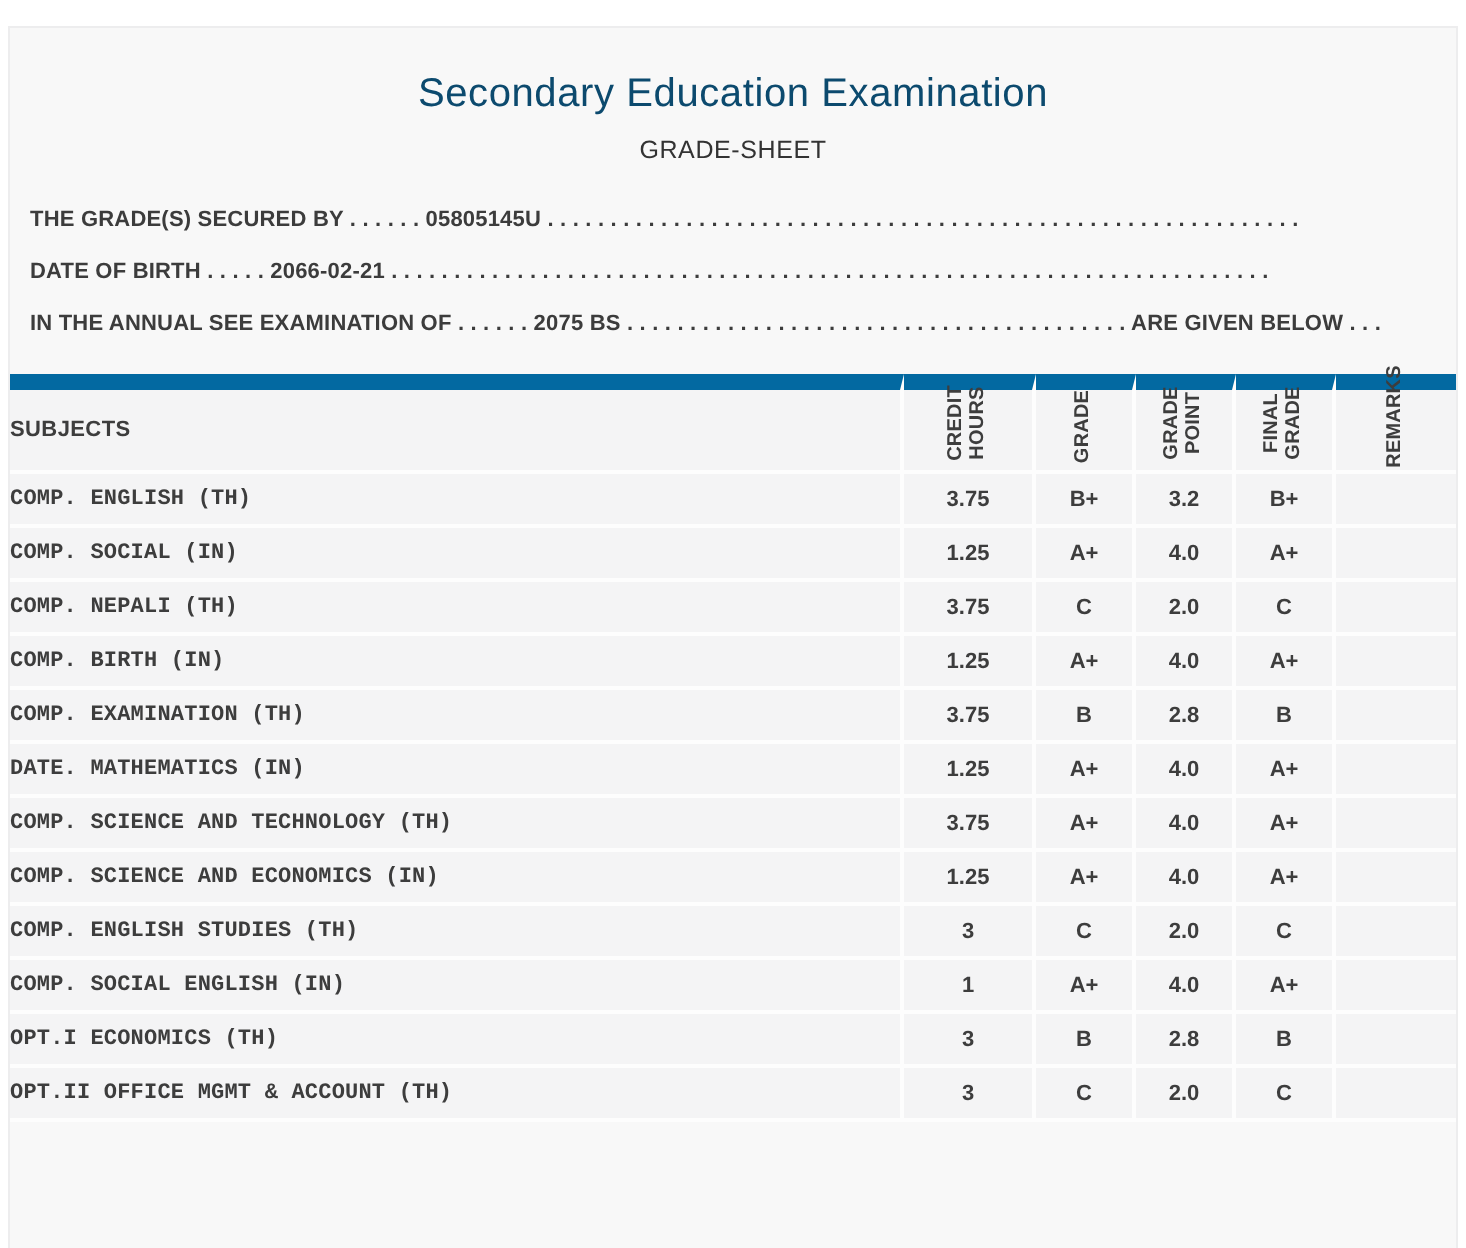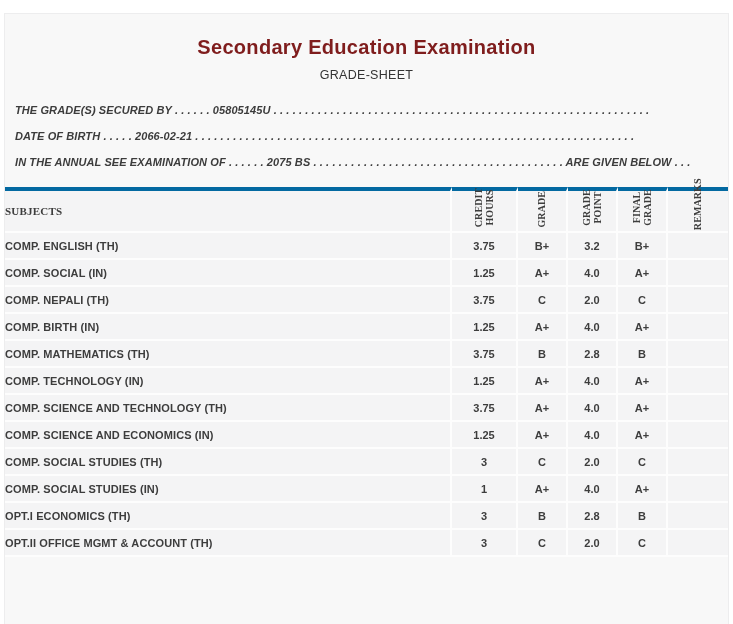--- a/index.html
+++ b/index.html
@@ -19,22 +19,22 @@
     height: 640px;
     background: #f8f8f8;
     border: 1px solid #ededee;
     box-sizing: border-box;
   }
   .title {
     margin-top: 22px;
     text-align: center;
     font-size: 20px;
     letter-spacing: 0.3px;
-    color: #7f1d1d;
-    font-weight: 700;
+    color: #0c4a6e;
+    font-weight: 400;
   }
   .subtitle {
     margin-top: 9px;
     text-align: center;
     font-size: 12.5px;
     font-weight: 400;
     color: #333333;
     letter-spacing: 0.3px;
   }
   .info {
@@ -42,40 +42,39 @@
     color: #3c3c3c;
   }
   .info p {
     margin: 0;
     font-size: 11px;
     font-weight: 600;
     line-height: 26px;
     white-space: nowrap;
     overflow: hidden;
     letter-spacing: 0.1px;
-    font-style: italic;
   }
   table.grades {
     width: 100%;
     margin-top: 12px;
     border-collapse: separate;
     border-spacing: 0;
     table-layout: fixed;
   }
   table.grades th, table.grades td {
     background: #f4f4f5;
     border-right: 2px solid #fdfdfd;
     border-bottom: 2px solid #fdfdfd;
     font-size: 11px;
     font-weight: 600;
     color: #3d3d3d;
     padding: 0;
     overflow: visible;
   }
-  table.grades th { border-top: 4px solid #0369a1; font-family: Liberation Serif, serif; }
+  table.grades th { border-top: 8px solid #0369a1; }
   table.grades th:last-child, table.grades td:last-child { border-right: none; }
   th.subjects-h {
     text-align: left;
     padding-left: 10px;
     height: 40px;
     vertical-align: middle;
     font-weight: 700;
     letter-spacing: 0.2px;
   }
   th.vh {
@@ -95,20 +94,21 @@
     letter-spacing: 0.1px;
   }
   .v-twoline { bottom: 13px; }
   .v-grade   { bottom: 17px; }
   .v-remarks { bottom: 22px; }
   td.subject {
     text-align: left;
     padding-left: 10px;
     height: 25px;
     letter-spacing: 0.1px;
+    font-family: Liberation Mono, monospace;
   }
   td.val { text-align: center; height: 25px; }
 </style>
 </head>
 <body>
 
 <div class="card">
   <div class="title">Secondary Education Examination</div>
   <div class="subtitle">GRADE-SHEET</div>
 
@@ -177,29 +177,29 @@
       </tr>
       <tr>
         <td class="subject">COMP. BIRTH (IN)</td>
         <td class="val">1.25</td>
         <td class="val">A+</td>
         <td class="val">4.0</td>
         <td class="val">A+</td>
         <td class="val"></td>
       </tr>
       <tr>
-        <td class="subject">COMP. MATHEMATICS (TH)</td>
+        <td class="subject">COMP. EXAMINATION (TH)</td>
         <td class="val">3.75</td>
         <td class="val">B</td>
         <td class="val">2.8</td>
         <td class="val">B</td>
         <td class="val"></td>
       </tr>
       <tr>
-        <td class="subject">COMP. TECHNOLOGY (IN)</td>
+        <td class="subject">DATE. MATHEMATICS (IN)</td>
         <td class="val">1.25</td>
         <td class="val">A+</td>
         <td class="val">4.0</td>
         <td class="val">A+</td>
         <td class="val"></td>
       </tr>
       <tr>
         <td class="subject">COMP. SCIENCE AND TECHNOLOGY (TH)</td>
         <td class="val">3.75</td>
         <td class="val">A+</td>
@@ -209,29 +209,29 @@
       </tr>
       <tr>
         <td class="subject">COMP. SCIENCE AND ECONOMICS (IN)</td>
         <td class="val">1.25</td>
         <td class="val">A+</td>
         <td class="val">4.0</td>
         <td class="val">A+</td>
         <td class="val"></td>
       </tr>
       <tr>
-        <td class="subject">COMP. SOCIAL STUDIES (TH)</td>
+        <td class="subject">COMP. ENGLISH STUDIES (TH)</td>
         <td class="val">3</td>
         <td class="val">C</td>
         <td class="val">2.0</td>
         <td class="val">C</td>
         <td class="val"></td>
       </tr>
       <tr>
-        <td class="subject">COMP. SOCIAL STUDIES (IN)</td>
+        <td class="subject">COMP. SOCIAL ENGLISH (IN)</td>
         <td class="val">1</td>
         <td class="val">A+</td>
         <td class="val">4.0</td>
         <td class="val">A+</td>
         <td class="val"></td>
       </tr>
       <tr>
         <td class="subject">OPT.I ECONOMICS (TH)</td>
         <td class="val">3</td>
         <td class="val">B</td>

